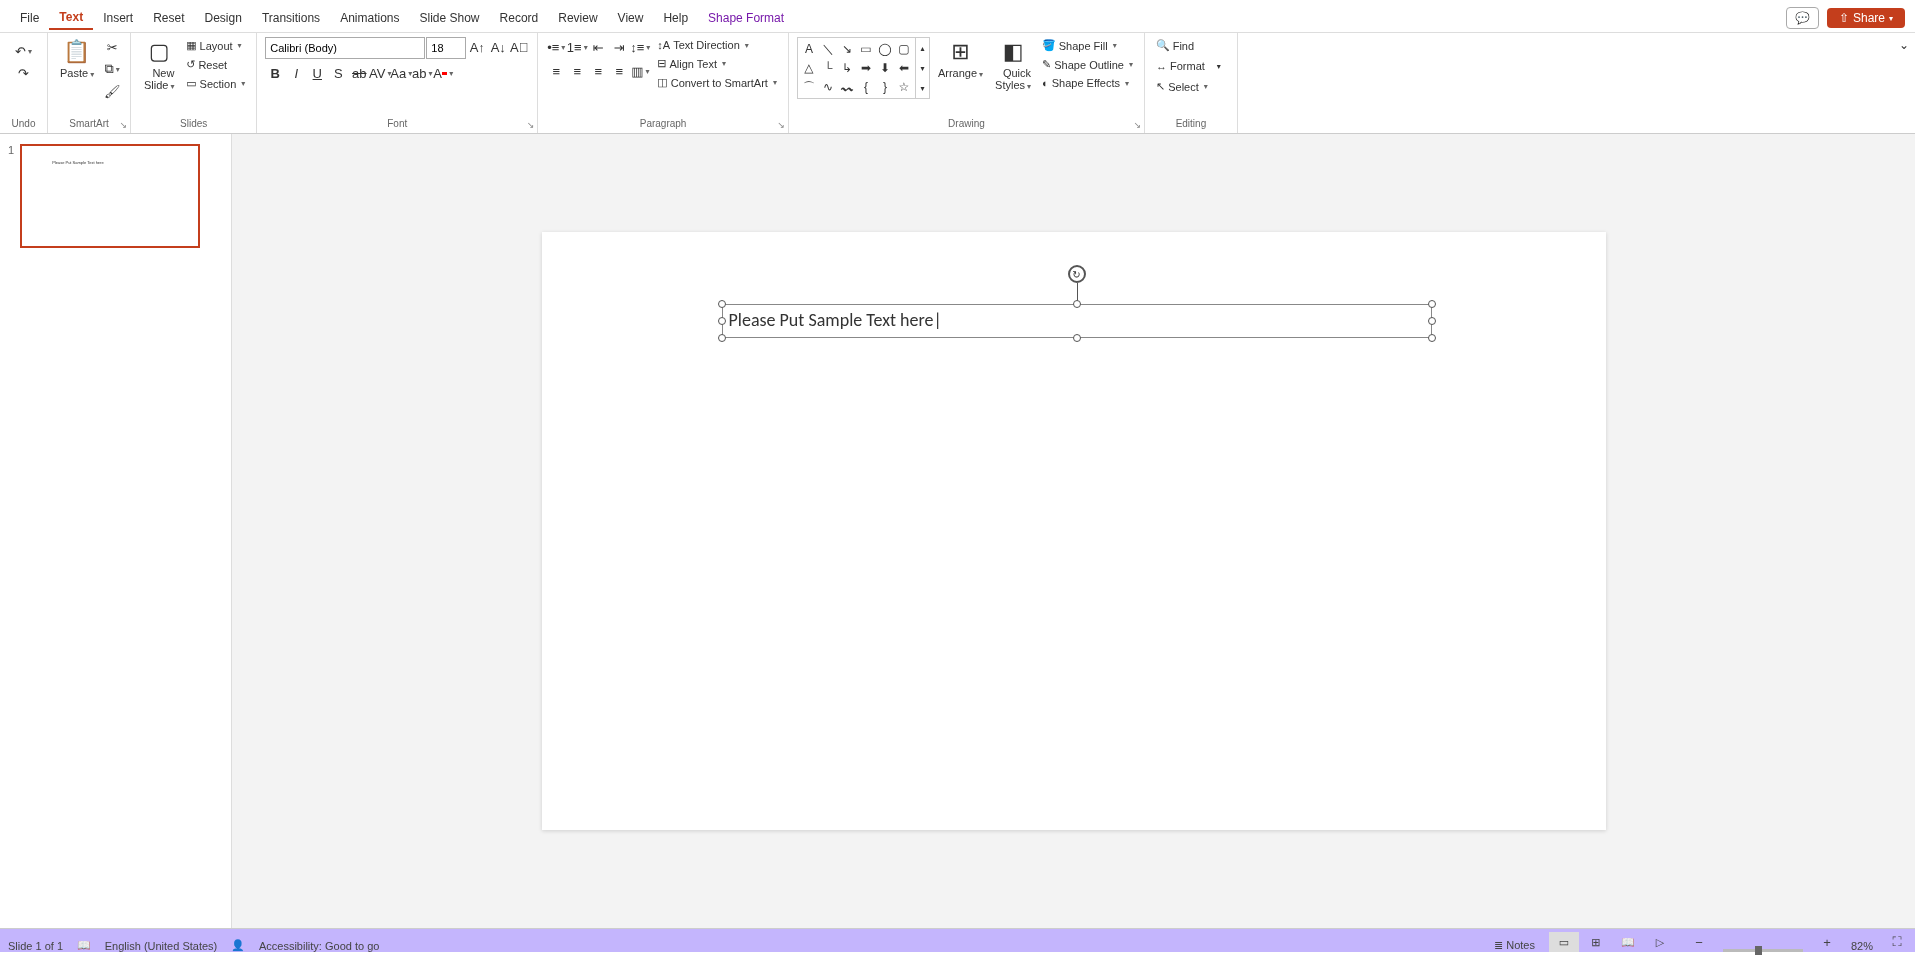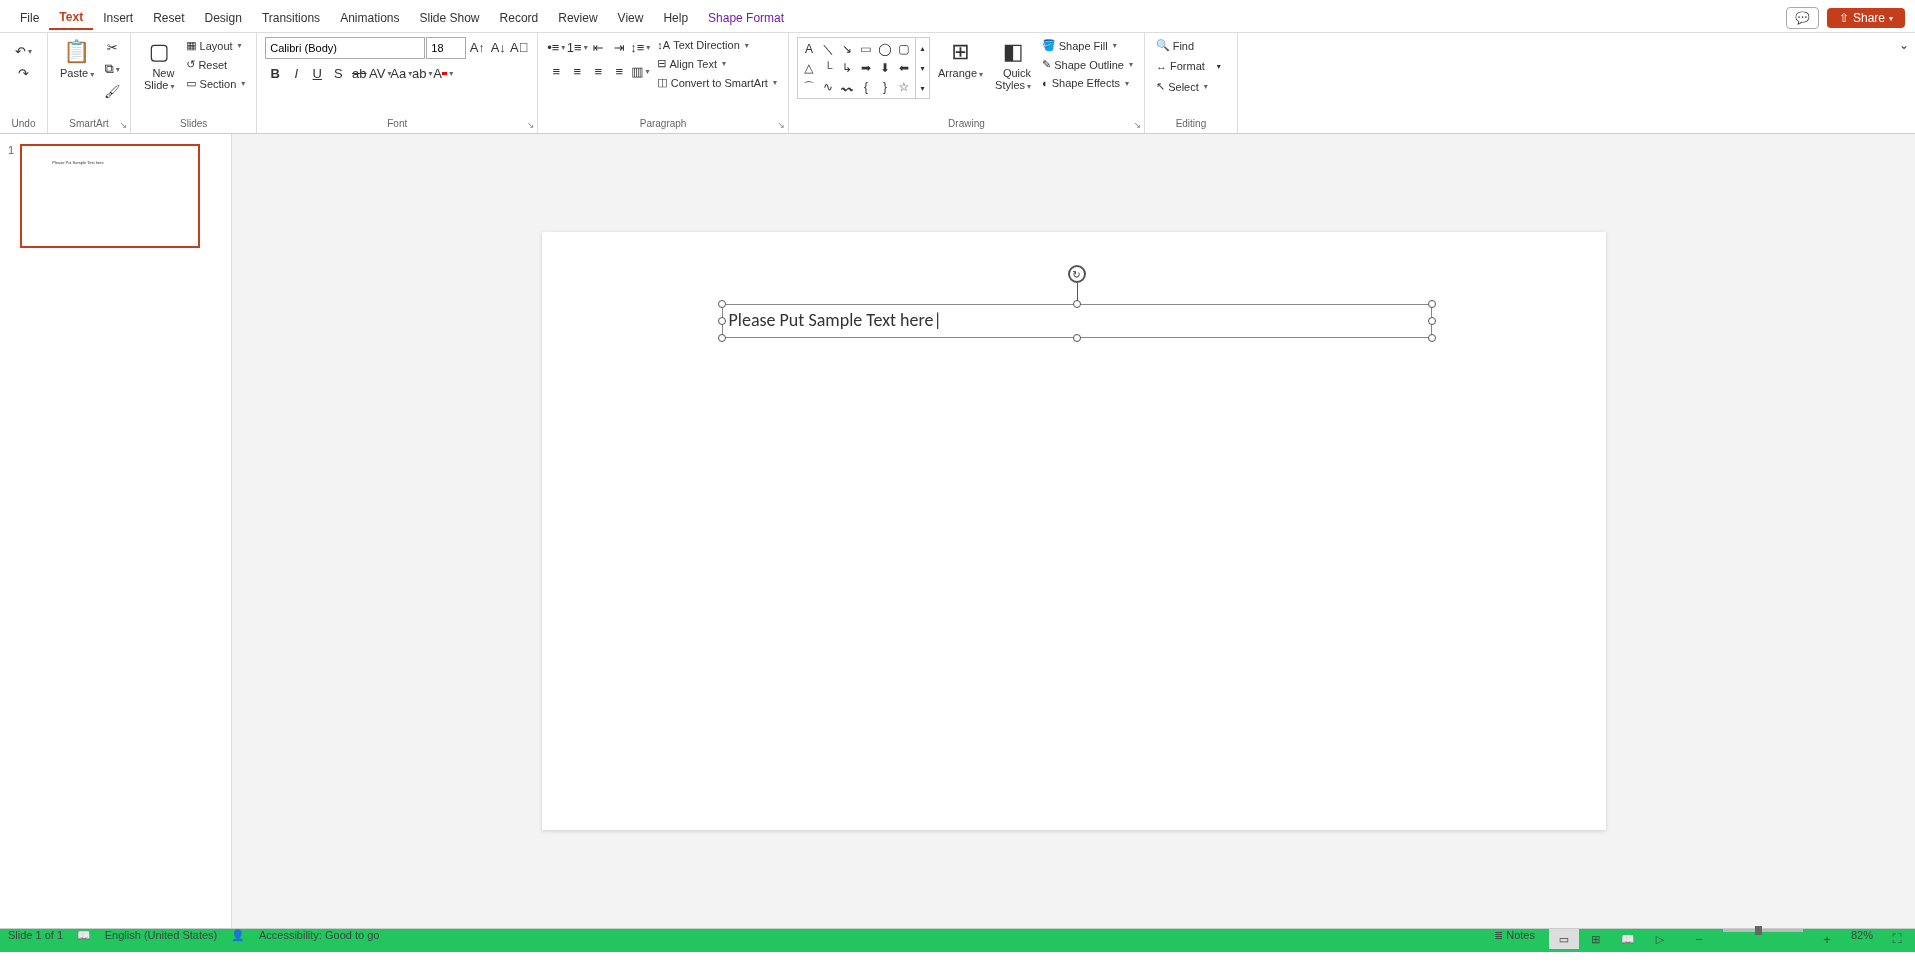--- a/index.html
+++ b/index.html
@@ -67,21 +67,21 @@
 .textbox { position: absolute; left: 180px; top: 72px; width: 710px; height: 34px; border: 1px solid #888; }
 .textbox-content { padding: 4px 6px; font-size: 18px; font-family: Calibri, sans-serif; }
 .handle { width: 8px; height: 8px; border: 1px solid #555; background: #fff; border-radius: 50%; position: absolute; }
 .h-tl { top: -5px; left: -5px; } .h-tm { top: -5px; left: 50%; margin-left: -4px; } .h-tr { top: -5px; right: -5px; }
 .h-ml { top: 50%; left: -5px; margin-top: -4px; } .h-mr { top: 50%; right: -5px; margin-top: -4px; }
 .h-bl { bottom: -5px; left: -5px; } .h-bm { bottom: -5px; left: 50%; margin-left: -4px; } .h-br { bottom: -5px; right: -5px; }
 .rotate-handle { position: absolute; top: -40px; left: 50%; margin-left: -9px; width: 18px; height: 18px; border: 2px solid #555; border-radius: 50%; display: flex; align-items: center; justify-content: center; font-size: 10px; }
 .rotate-line { position: absolute; top: -22px; left: 50%; width: 1px; height: 18px; background: #555; }
 
 
-.statusbar { height: 24px; border-top: 1px solid #ccc; display: flex; align-items: flex-start; padding: 0 8px; font-size: 11px; color: #444; gap: 14px; background: #22c55e; }
+.statusbar { height: 24px; border-top: 1px solid #ccc; display: flex; align-items: flex-end; padding: 0 8px; font-size: 11px; color: #444; gap: 14px; background: #c4b5fd; }
 .statusbar .spacer { flex: 1; }
 .view-btns { display: flex; gap: 2px; }
 .view-btn { width: 30px; height: 20px; display: flex; align-items: center; justify-content: center; cursor: pointer; }
 .view-btn.active { background: #ddd; }
 .zoom-slider { width: 80px; height: 3px; background: #bbb; position: relative; }
 .zoom-thumb { position: absolute; top: -3px; left: 40%; width: 7px; height: 9px; background: #666; }
 
 .cursor-caret::after { content: "|"; animation: none; }
 </style>
 </head>

